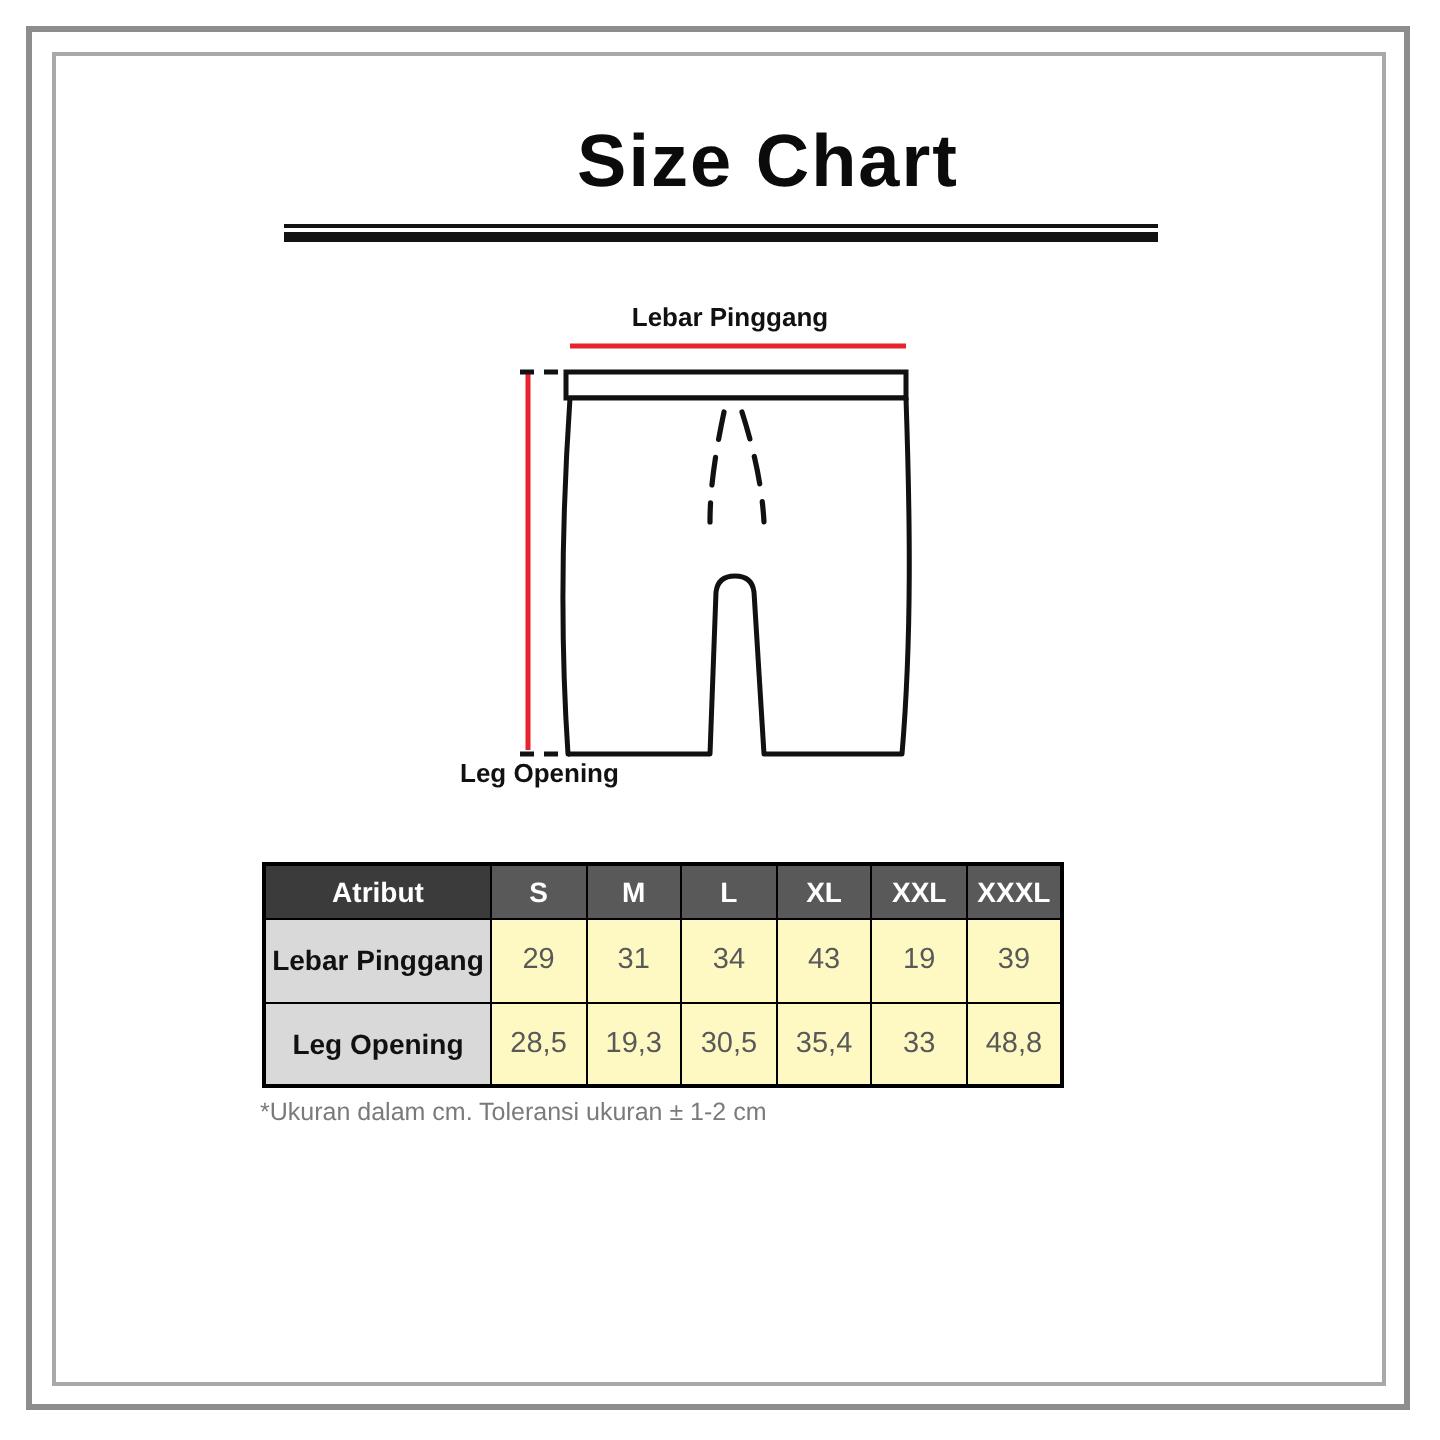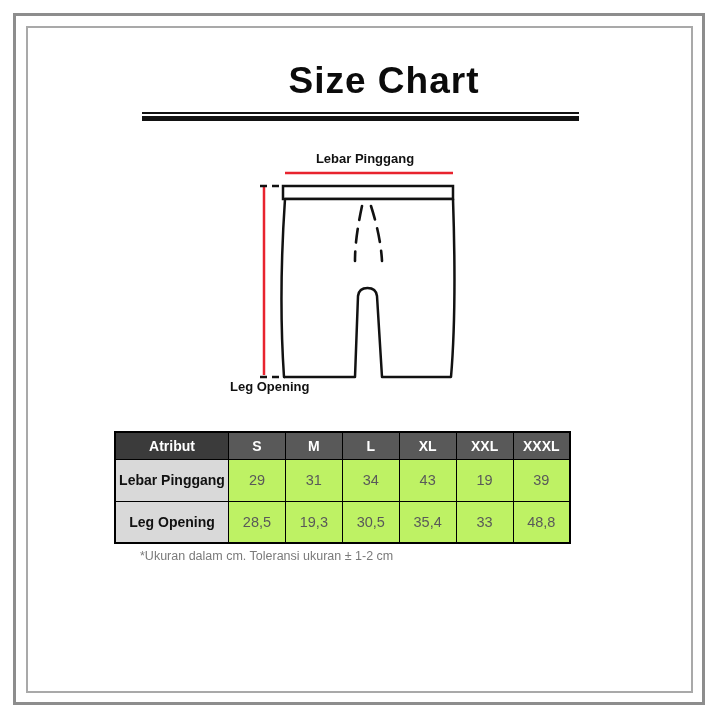--- a/index.html
+++ b/index.html
@@ -54,22 +54,22 @@
   .diagram-label-bottom {
     position: absolute;
     left: 230px; top: 379px;
     font-size: 13px;
     font-weight: bold;
     color: #111111;
   }
 
   table.size-table {
     position: absolute;
-    left: 114px; top: 431px;
-    width: 457px;
+    left: 131px; top: 431px;
+    width: 401px;
     border-collapse: collapse;
     table-layout: fixed;
     border: 2.5px solid #000;
   }
   table.size-table th, table.size-table td {
     border: 1.6px solid #000;
     text-align: center;
     vertical-align: middle;
     padding: 0;
   }
@@ -82,26 +82,26 @@
   }
   .th-size {
     background: #595959; color: #ffffff;
     font-size: 14px; font-weight: bold;
   }
   .td-label {
     background: #d9d9d9; color: #111111;
     font-size: 14px; font-weight: bold;
   }
   .td-val {
-    background: #bef264; color: #595959;
+    background: #fef9c3; color: #595959;
     font-size: 14.5px;
   }
   .footnote {
     position: absolute;
-    left: 140px; top: 549px;
+    left: 130px; top: 549px;
     font-size: 12.5px;
     color: #7a7a7a;
   }
 </style>
 </head>
 <body>
 
 <div class="frame-outer"></div>
 <div class="frame-inner"></div>
 

